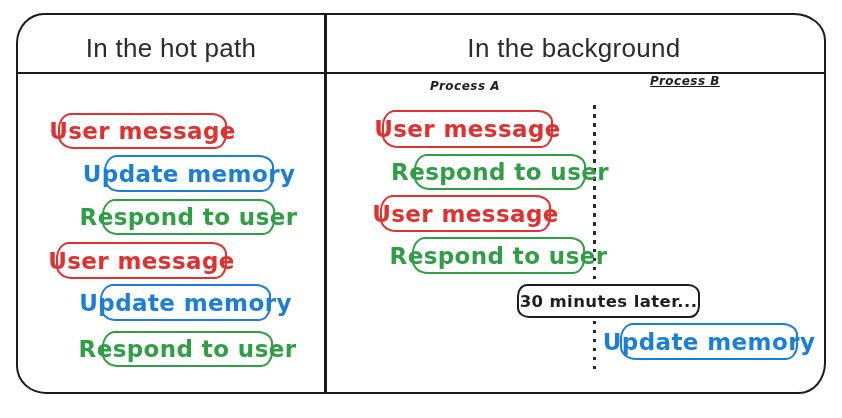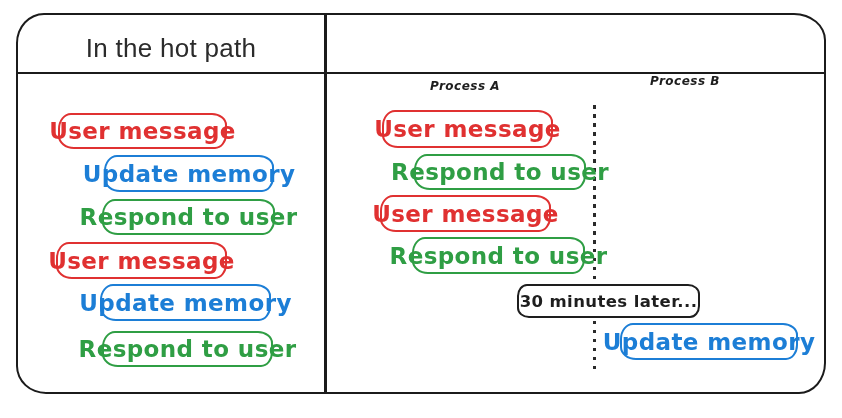--- a/index.html
+++ b/index.html
@@ -64,21 +64,21 @@
     position: absolute;
     width: 130px;
     text-align: center;
     font-size: 12px;
     font-style: italic;
     font-weight: 600;
     color: #1e1e1e;
     letter-spacing: 0.5px;
   }
   .proc-a { left: 382px; top: 64px; }
-  .proc-b { left: 602px; top: 59px; }
+  .proc-b { left: 602px; top: 59px; text-decoration: underline; }
 
   .dotted-line {
     position: absolute;
     left: 575px;
     top: 90px;
     width: 2.6px;
     height: 270px;
     background-image: repeating-linear-gradient(
       to bottom, #2a2a2a 0px, #2a2a2a 3.5px, transparent 3.5px, transparent 9px);
     z-index: 1;
@@ -120,20 +120,21 @@
   .rp5 { left: 499px; top: 269px; width: 183px; height: 34px; font-size: 16.5px; text-align: right; }
   .rp6 { left: 602px; top: 308px; width: 178px; height: 37px; }
 </style>
 </head>
 <body>
 
 <div class="stage">
   <div class="frame">
 
     <div class="panel-title title-left">In the hot path</div>
+    <div class="panel-title title-right">In the background</div>
 
     <div class="title-separator"></div>
     <div class="panel-divider"></div>
 
     <div class="sbox red lp1">User message</div>
     <div class="sbox blue lp2">Update memory</div>
     <div class="sbox green lp3">Respond to user</div>
     <div class="sbox red lp4">User message</div>
     <div class="sbox blue lp5">Update memory</div>
     <div class="sbox green lp6">Respond to user</div>

